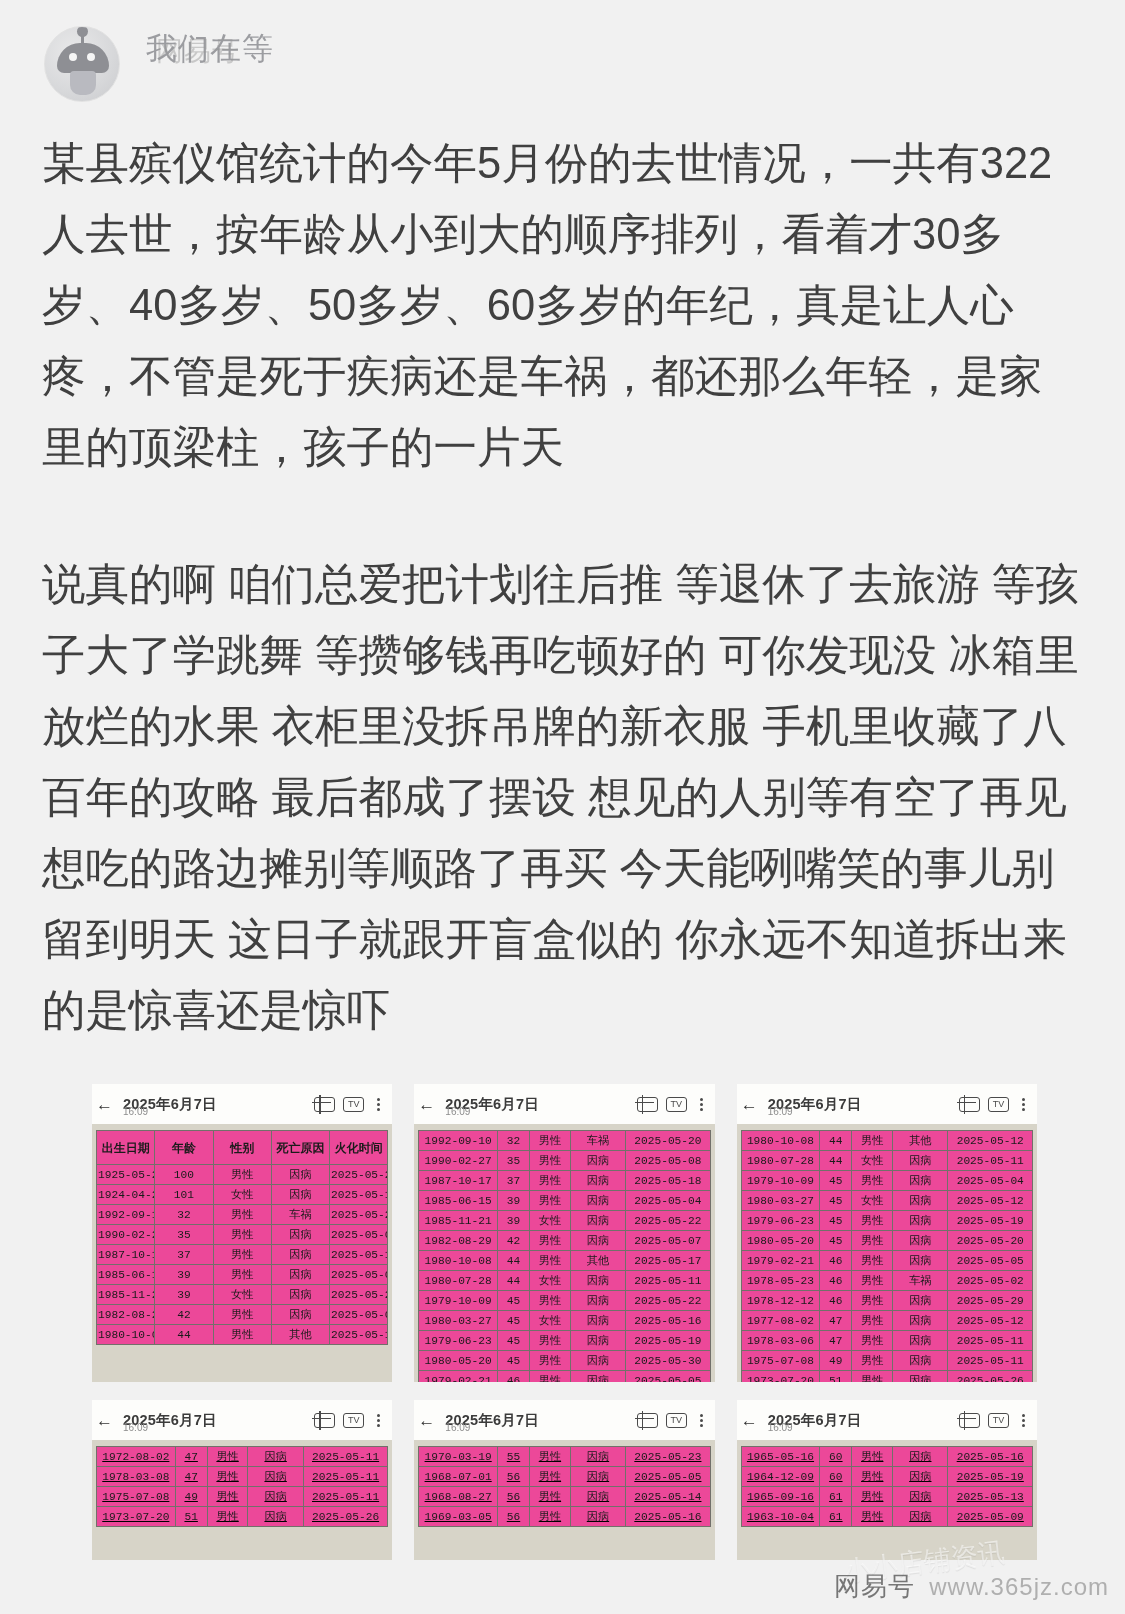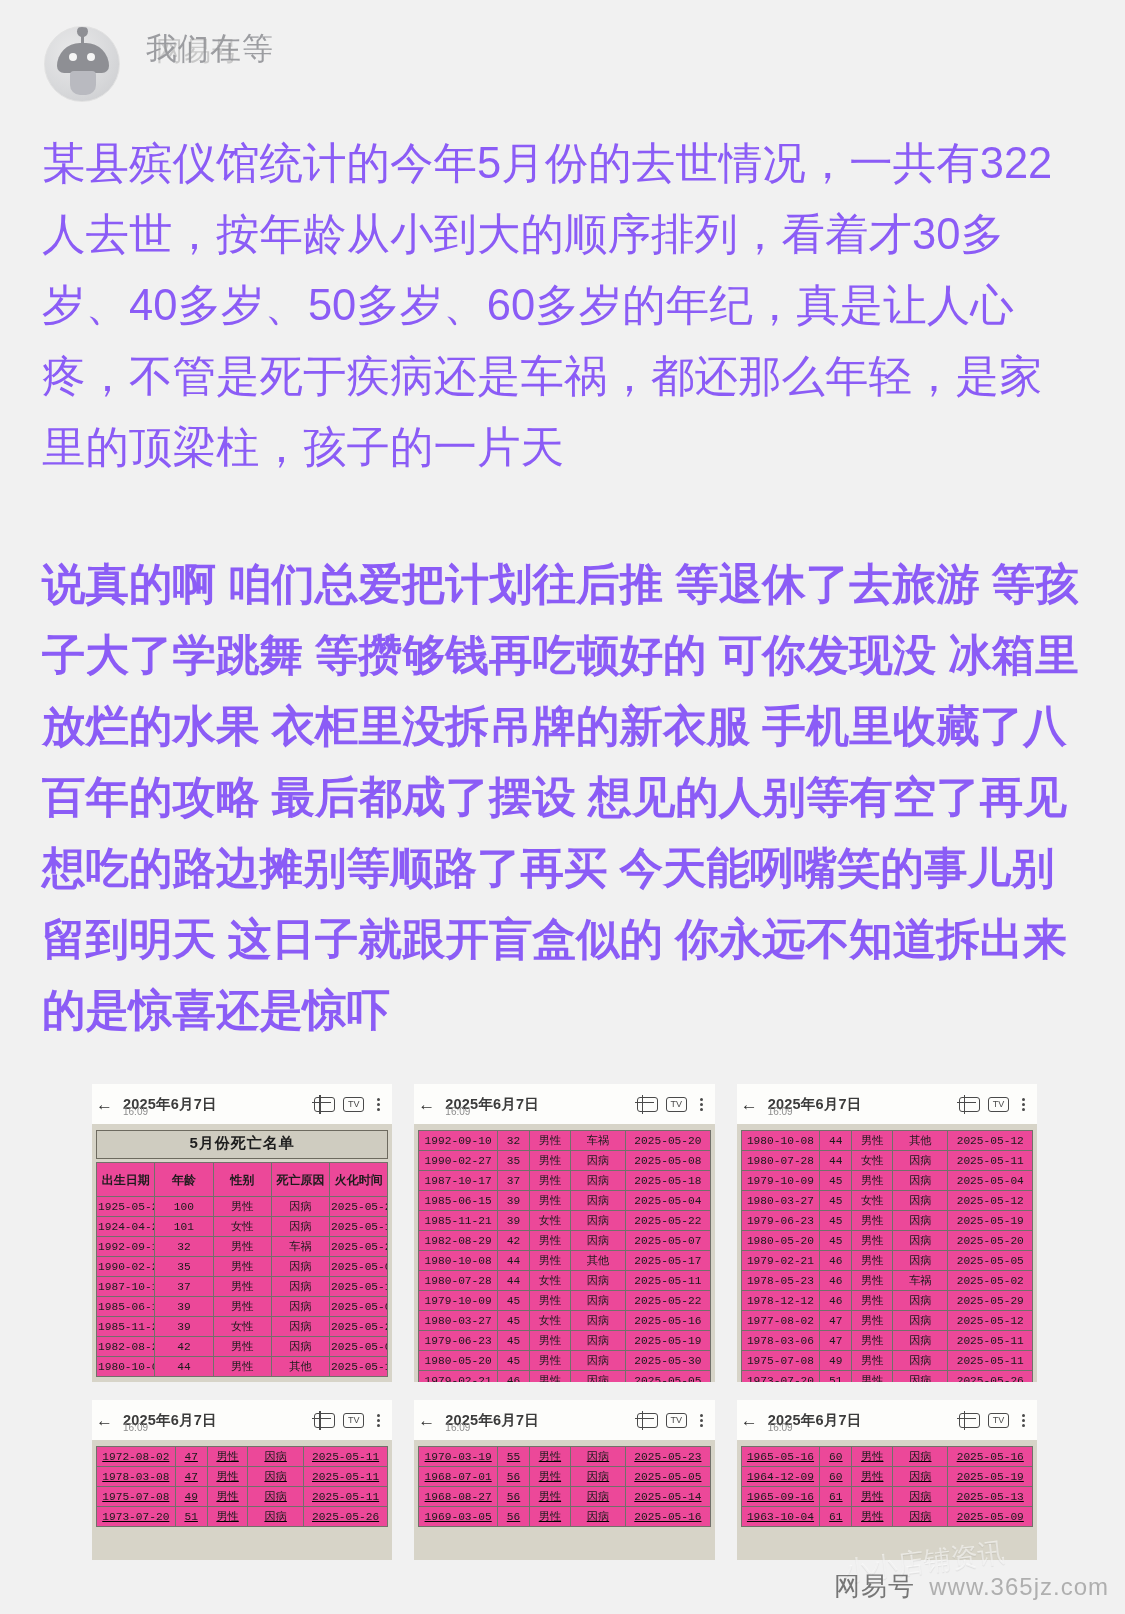--- a/index.html
+++ b/index.html
@@ -101,26 +101,26 @@
   }
   .meta .loc { margin-left: 24px; }
 
   
   .content {
     padding: 26px 40px 0 42px;
   }
   .para {
     font-size: 43.5px;
     line-height: 71px;
-    color: #8b5cf6;
+    color: #404040;
     letter-spacing: 0px;
     text-align: left;
     word-break: break-all;
   }
-  .para + .para { margin-top: 66px; font-weight: bold; }
+  .para + .para { margin-top: 66px; }
 
   
   .photos {
     margin: 38px 0 0 0;
     padding: 0 88px 0 92px;
     display: grid;
     grid-template-columns: repeat(3, 1fr);
     grid-gap: 18px 22px;
   }
   .shot {
@@ -294,21 +294,20 @@
         <span class="spacer"></span>
         <span class="ic crop"></span>
         <span class="ic tv">TV</span>
         <span class="dots">
             <span></span>
             <span></span>
             <span></span>
           </span>
       </div>
       <div class="paper tall">
-        <div class="paper-title">5月份死亡名单</div>
         <table class="tbl">
           <tbody>
               <tr>
             <th>出生日期</th>
             <th>年龄</th>
             <th>性别</th>
             <th>死亡原因</th>
             <th>火化时间</th>
           </tr>
           <tr>

